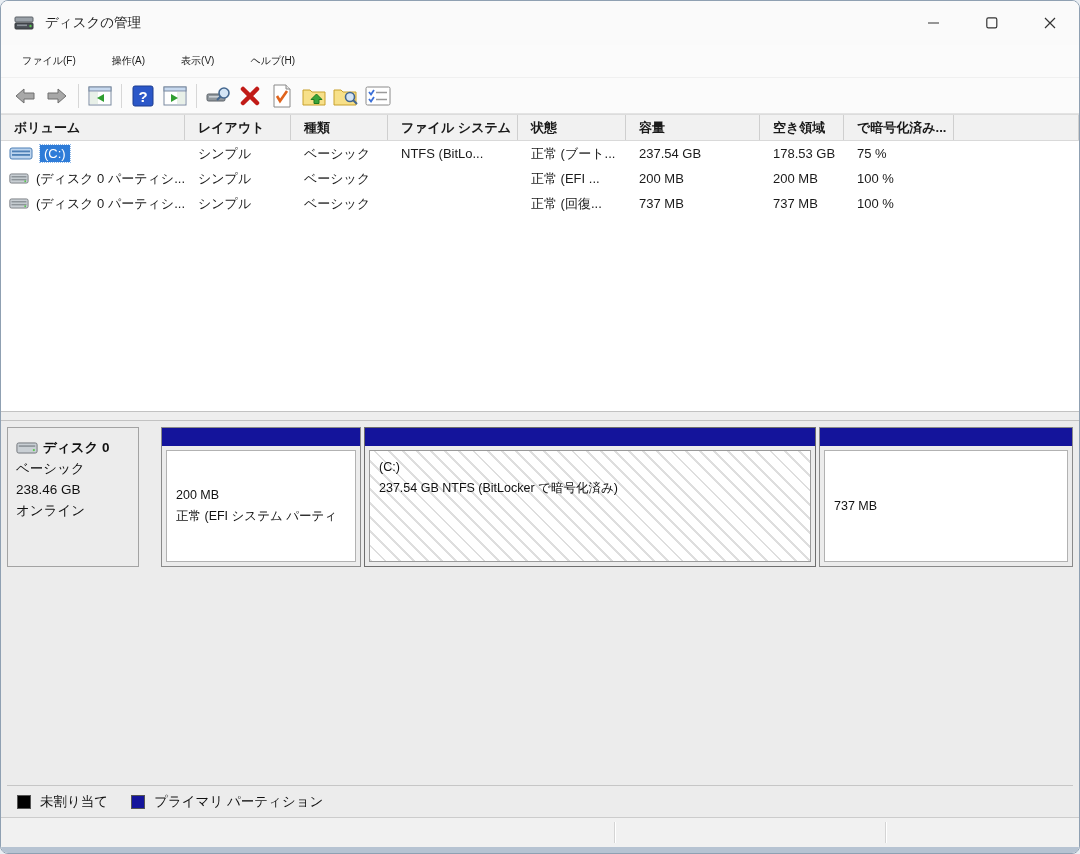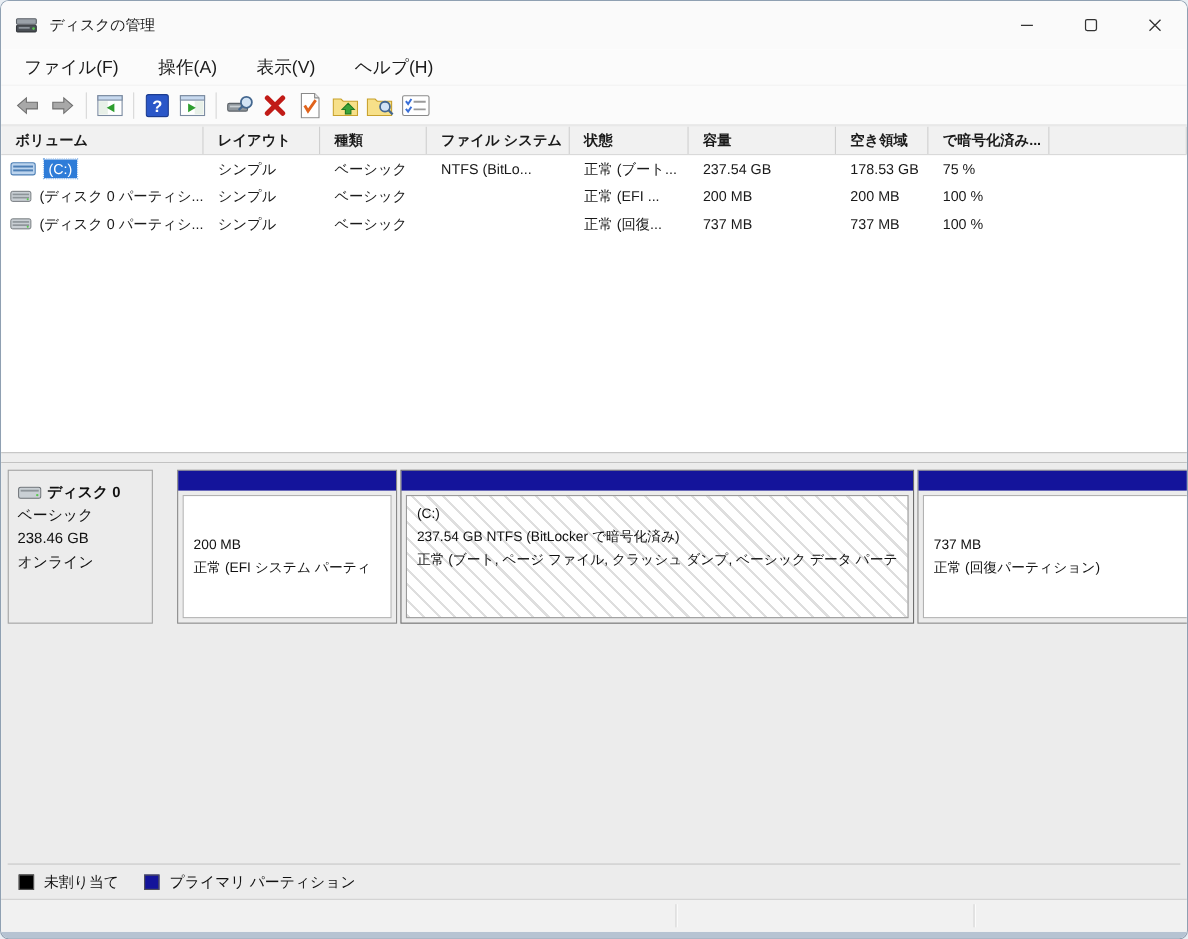--- a/index.html
+++ b/index.html
@@ -38,21 +38,21 @@
 
   
   .menubar {
     height: 33px; flex: none;
     background: #fbfbfb;
     display: flex; align-items: center;
     padding-left: 10px;
     border-bottom: 1px solid #f0f0f0;
   }
   .menu-item {
-    font-size: 16px; color: #1a1a1a;
+    font-size: 10px; color: #1a1a1a;
     padding: 4px 11px; margin-right: 14px;
     background: transparent; border: none;
   }
 
   
   .toolbar {
     height: 36px; flex: none;
     background: #fbfbfb;
     display: flex; align-items: center;
     padding-left: 8px;
@@ -395,28 +395,26 @@
           <div class="body">
             <div>200 MB</div>
             <div>正常 (EFI システム パーティ</div>
           </div>
         </div>
         <div class="block b-c selected">
           <div class="bar"></div>
           <div class="body">
             <div>(C:)</div>
             <div>237.54 GB NTFS (BitLocker で暗号化済み)</div>
-            <div>正常 (ブート, ページ ファイル, クラッシュ ダンプ, ベーシック データ パーテ</div>
           </div>
         </div>
         <div class="block b-rec">
           <div class="bar"></div>
           <div class="body">
             <div>737 MB</div>
-            <div>正常 (回復パーティション)</div>
           </div>
         </div>
       </div>
     </div>
 
 
     <div class="legend">
       <div class="item">
         <span class="sw" style="background:#000000;"></span>
         <span>未割り当て</span>

